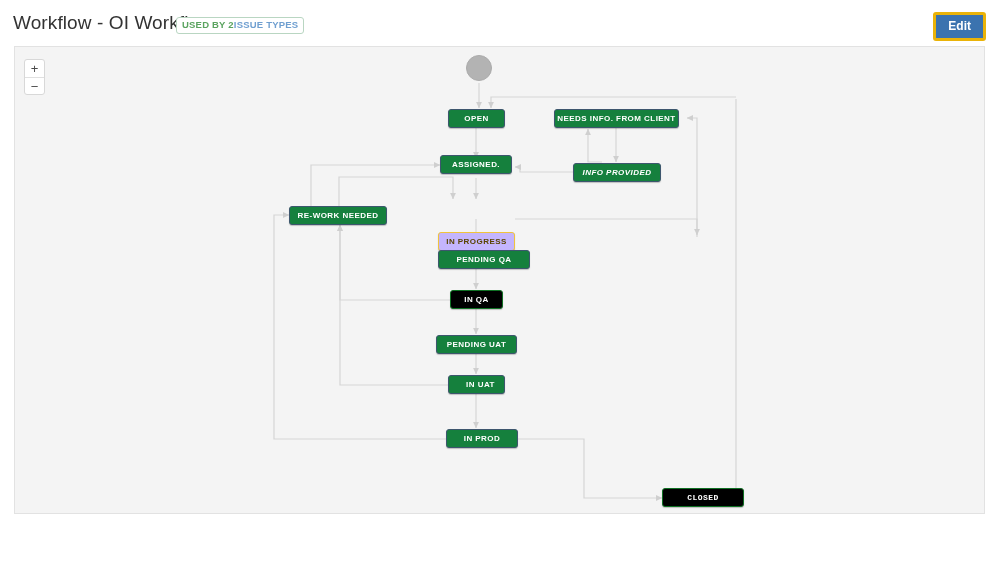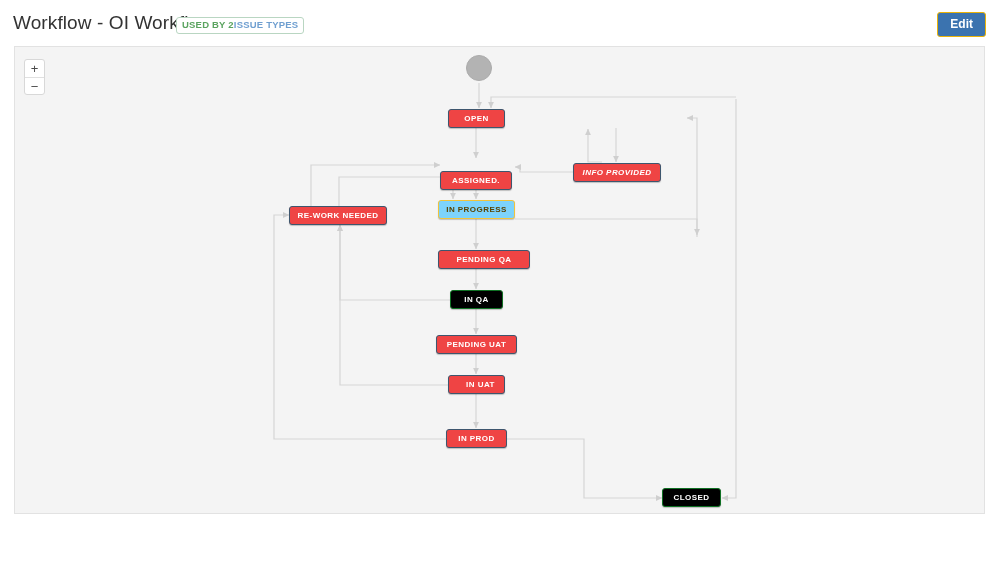--- a/index.html
+++ b/index.html
@@ -28,21 +28,21 @@
     border: 1px solid #b9d6c2; border-radius: 3px;
     padding: 2px 5px 3px 5px;
     font-size: 9.5px; font-weight: bold; letter-spacing: .2px;
     background: #ffffff; white-space: nowrap; line-height: 10px;
   }
   .badge .b-green { color: #5aa35f; }
   .badge .b-blue  { color: #6f9fd0; }
   .edit-btn {
     position: absolute; right: 13px; top: 12px;
     background: #3b73af; color: #ffffff;
-    border: 1px solid #eab308; border-radius: 3px;
+    border: 3px solid #eab308; border-radius: 3px;
     font-size: 12px; font-weight: bold;
     padding: 4px 12px 5px 12px; cursor: pointer; line-height: 14px;
   }
 
   
   .canvas {
     position: absolute; left: 14px; top: 46px;
     width: 971px; height: 468px;
     background: #f4f4f4;
     border: 1px solid #e2e2e2;
@@ -66,22 +66,22 @@
 
   
   .node {
     position: absolute; z-index: 20;
     display: flex; align-items: center; justify-content: center;
     height: 19px; border-radius: 3px;
     font-size: 8px; font-weight: bold; letter-spacing: .45px;
     white-space: nowrap; cursor: pointer;
     box-shadow: 0 1px 1px rgba(0,0,0,.22);
   }
-  .node.blue   { background: #ef4444; color: #ffffff; border: 1px solid #3d566e; }
-  .node.yellow { background: #7dd3fc; color: #594300; border: 1px solid #f0c33c; }
+  .node.blue   { background: #15803d; color: #ffffff; border: 1px solid #3d566e; }
+  .node.yellow { background: #c4b5fd; color: #594300; border: 1px solid #f0c33c; margin-top: 32px; }
   .node.green  { background: #000000; color: #ffffff; border: 1px solid #0f7023; }
 
   .start-node {
     position: absolute; z-index: 20;
     width: 26px; height: 26px; border-radius: 50%;
     background: #b3b3b3; border: 1px solid #ababab; cursor: pointer;
   }
 </style>
 </head>
 <body>
@@ -151,25 +151,26 @@
 
         <path d="M491,392 L569,392 L569,451 L647,451"></path>
 
         <path d="M721,52 L721,451 L707,451"></path>
       </g>
     </svg>
 
     <div class="start-node" style="left:451px; top:8px;"></div>
 
     <div class="node blue" style="left:433px; top:62px;  width:57px;">OPEN</div>
-    <div class="node blue" style="left:425px; top:124px; width:72px;">ASSIGNED.</div>
+    <div class="node blue" style="left:539px; top:62px;  width:125px;">NEEDS INFO. FROM CLIENT</div>
+    <div class="node blue" style="left:425px; top:108px; width:72px;">ASSIGNED.</div>
     <div class="node blue" style="left:558px; top:116px; width:88px;font-style:italic;">INFO PROVIDED</div>
     <div class="node blue" style="left:274px; top:159px; width:98px;">RE-WORK NEEDED</div>
     <div class="node yellow" style="left:423px; top:153px; width:77px;">IN PROGRESS</div>
     <div class="node blue" style="left:423px; top:203px; width:92px;">PENDING QA</div>
     <div class="node green" style="left:435px; top:243px; width:53px;">IN QA</div>
     <div class="node blue" style="left:421px; top:288px; width:81px;">PENDING UAT</div>
     <div class="node blue" style="left:433px; top:328px; width:57px;padding-left:8px;">IN UAT</div>
-    <div class="node blue" style="left:431px; top:382px; width:61px;">IN PROD</div>
-    <div class="node green" style="left:647px; top:441px; width:59px;">CLOSED</div>
+    <div class="node blue" style="left:431px; top:382px; width:72px;">IN PROD</div>
+    <div class="node green" style="left:647px; top:441px; width:82px;font-family:Liberation Mono, monospace;">CLOSED</div>
 
   </div>
 </div>
 
 </body></html>

